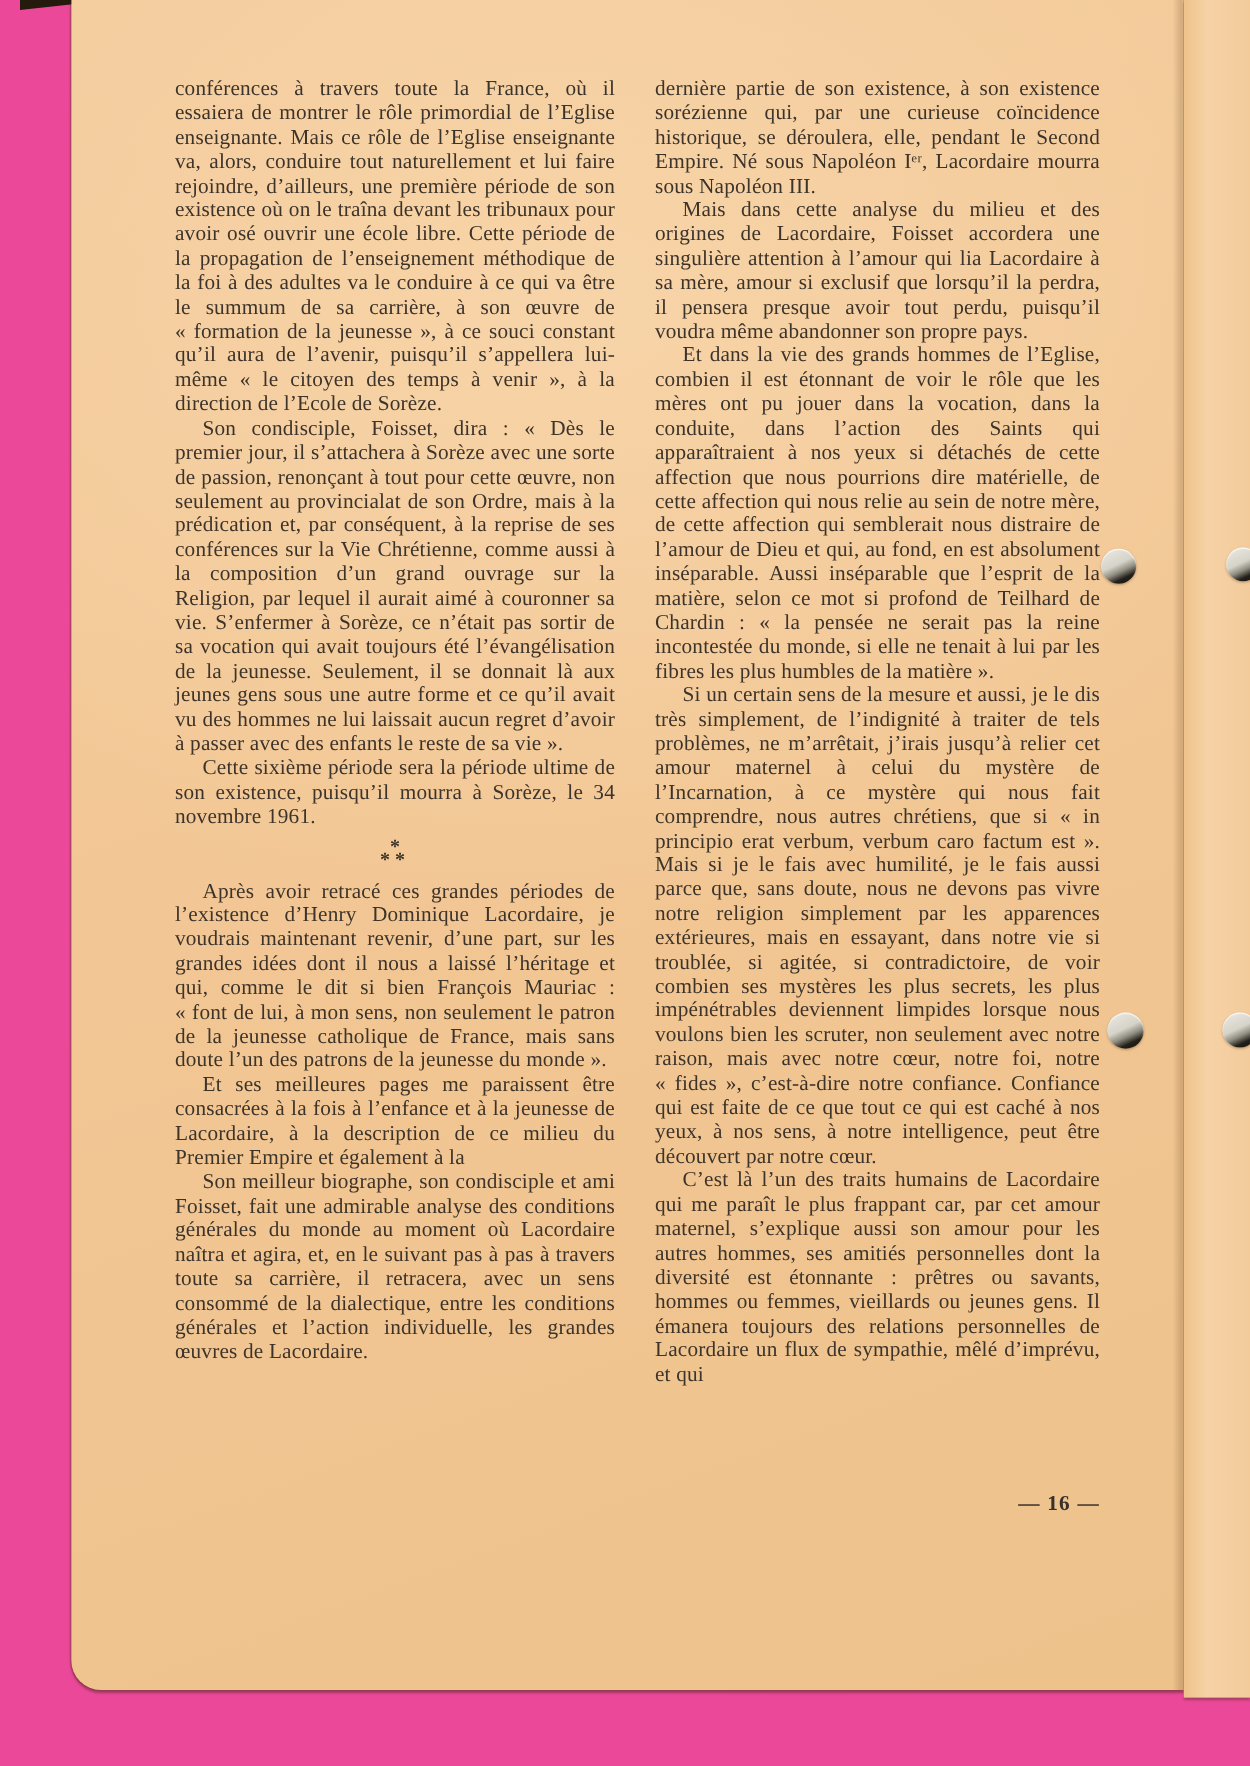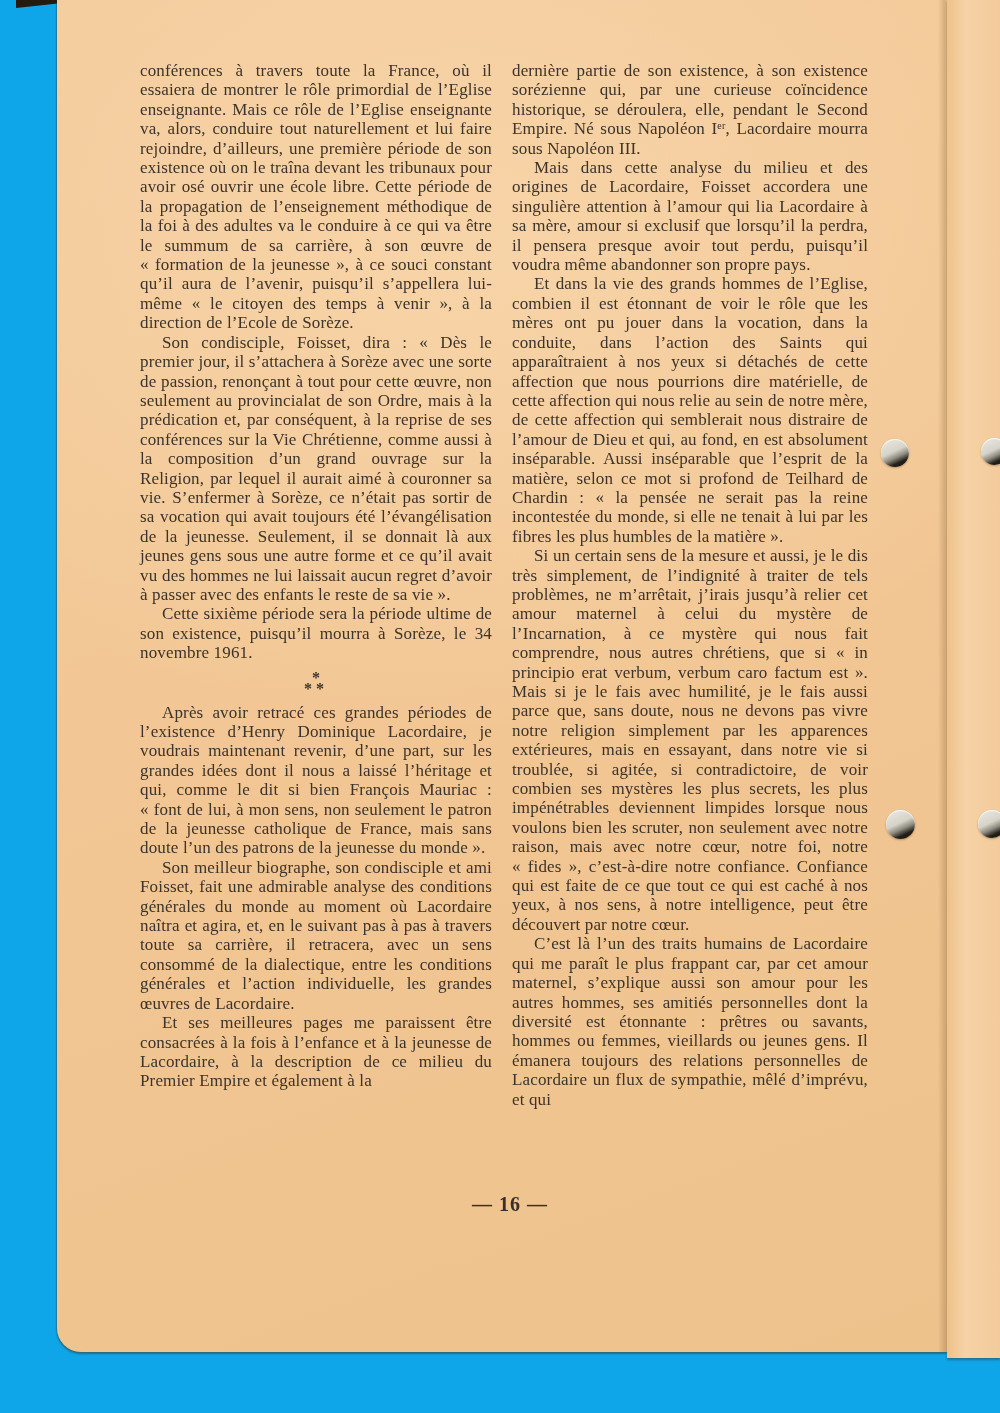--- a/index.html
+++ b/index.html
@@ -1,20 +1,20 @@
 <!DOCTYPE html>
 <html><head>
 <meta charset="utf-8">
 <style>
   html, body { margin: 0; padding: 0; background: #e9e9e6; }
   .scan {
     position: relative;
     width: 1000px;
     height: 1413px;
-    background: #0ea5e9;
+    background: #ec4899;
     overflow: hidden;
     font-family: "Liberation Serif", serif;
   }
   
   .corner-wedge {
     position: absolute;
     left: 16px; top: 0;
     width: 44px; height: 8px;
     background: #241a0e;
     clip-path: polygon(0 0, 100% 0, 100% 40%, 0 100%);
@@ -61,41 +61,41 @@
   .col {
     position: absolute;
     top: 61px;
     color: #3c332a;
     font-size: 17px;
     line-height: 19.4px;
     text-align: justify;
     letter-spacing: 0.15px;
   }
   .col-left  { left: 140px; width: 352px; }
-  .col-right { left: 512px; width: 356px; }
+  .col-right { left: 524px; width: 356px; }
   .col p { margin: 0; }
   .col p.indent { text-indent: 22px; }
 
   .asterism {
     text-align: center;
     margin: 10px 0 8px 0;
     font-size: 16px;
     font-weight: bold;
     color: #3c332a;
   }
   .asterism .a-top { line-height: 10px; }
   .asterism .a-bottom { line-height: 12px; letter-spacing: 4px; }
 
   .page-num {
     position: absolute;
     top: 1193px;
     left: 140px;
     width: 740px;
-    text-align: center;
-    font-size: 20px;
+    text-align: right;
+    font-size: 17px;
     font-weight: bold;
     letter-spacing: 1px;
     color: #38302a;
   }
 </style>
 </head>
 <body>
 
 <div class="scan">
 
@@ -112,22 +112,22 @@
 
   <div class="col col-left">
     <p>conférences à travers toute la France, où il essaiera de montrer le rôle primordial de l’Eglise enseignante. Mais ce rôle de l’Eglise enseignante va, alors, conduire tout naturellement et lui faire rejoindre, d’ailleurs, une première période de son existence où on le traîna devant les tribunaux pour avoir osé ouvrir une école libre. Cette période de la propagation de l’enseignement méthodique de la foi à des adultes va le conduire à ce qui va être le summum de sa carrière, à son œuvre de «&nbsp;formation de la jeunesse&nbsp;», à ce souci constant qu’il aura de l’avenir, puisqu’il s’appellera lui-même «&nbsp;le citoyen des temps à venir&nbsp;», à la direction de l’Ecole de Sorèze.</p>
     <p class="indent">Son condisciple, Foisset, dira&nbsp;: «&nbsp;Dès le premier jour, il s’attachera à Sorèze avec une sorte de passion, renonçant à tout pour cette œuvre, non seulement au provincialat de son Ordre, mais à la prédication et, par conséquent, à la reprise de ses conférences sur la Vie Chrétienne, comme aussi à la composition d’un grand ouvrage sur la Religion, par lequel il aurait aimé à couronner sa vie. S’enfermer à Sorèze, ce n’était pas sortir de sa vocation qui avait toujours été l’évangélisation de la jeunesse. Seulement, il se donnait là aux jeunes gens sous une autre forme et ce qu’il avait vu des hommes ne lui laissait aucun regret d’avoir à passer avec des enfants le reste de sa vie&nbsp;».</p>
     <p class="indent">Cette sixième période sera la période ultime de son existence, puisqu’il mourra à Sorèze, le 34 novembre 1961.</p>
     <div class="asterism">
       <div class="a-top">*</div>
       <div class="a-bottom">**</div>
     </div>
     <p class="indent">Après avoir retracé ces grandes périodes de l’existence d’Henry Dominique Lacordaire, je voudrais maintenant revenir, d’une part, sur les grandes idées dont il nous a laissé l’héritage et qui, comme le dit si bien François Mauriac&nbsp;: «&nbsp;font de lui, à mon sens, non seulement le patron de la jeunesse catholique de France, mais sans doute l’un des patrons de la jeunesse du monde&nbsp;».</p>
+    <p class="indent">Et ses meilleures pages me paraissent être consacrées à la fois à l’enfance et à la jeunesse de Lacordaire, à la description de ce milieu du Premier Empire et également à la</p>
     <p class="indent">Son meilleur biographe, son condisciple et ami Foisset, fait une admirable analyse des conditions générales du monde au moment où Lacordaire naîtra et agira, et, en le suivant pas à pas à travers toute sa carrière, il retracera, avec un sens consommé de la dialectique, entre les conditions générales et l’action individuelle, les grandes œuvres de Lacordaire.</p>
-    <p class="indent">Et ses meilleures pages me paraissent être consacrées à la fois à l’enfance et à la jeunesse de Lacordaire, à la description de ce milieu du Premier Empire et également à la</p>
   </div>
 
   <div class="col col-right">
     <p>dernière partie de son existence, à son existence sorézienne qui, par une curieuse coïncidence historique, se déroulera, elle, pendant le Second Empire. Né sous Napoléon Iᵉʳ, Lacordaire mourra sous Napoléon III.</p>
     <p class="indent">Mais dans cette analyse du milieu et des origines de Lacordaire, Foisset accordera une singulière attention à l’amour qui lia Lacordaire à sa mère, amour si exclusif que lorsqu’il la perdra, il pensera presque avoir tout perdu, puisqu’il voudra même abandonner son propre pays.</p>
     <p class="indent">Et dans la vie des grands hommes de l’Eglise, combien il est étonnant de voir le rôle que les mères ont pu jouer dans la vocation, dans la conduite, dans l’action des Saints qui apparaîtraient à nos yeux si détachés de cette affection que nous pourrions dire matérielle, de cette affection qui nous relie au sein de notre mère, de cette affection qui semblerait nous distraire de l’amour de Dieu et qui, au fond, en est absolument inséparable. Aussi inséparable que l’esprit de la matière, selon ce mot si profond de Teilhard de Chardin&nbsp;: «&nbsp;la pensée ne serait pas la reine incontestée du monde, si elle ne tenait à lui par les fibres les plus humbles de la matière&nbsp;».</p>
     <p class="indent">Si un certain sens de la mesure et aussi, je le dis très simplement, de l’indignité à traiter de tels problèmes, ne m’arrêtait, j’irais jusqu’à relier cet amour maternel à celui du mystère de l’Incarnation, à ce mystère qui nous fait comprendre, nous autres chrétiens, que si «&nbsp;in principio erat verbum, verbum caro factum est&nbsp;». Mais si je le fais avec humilité, je le fais aussi parce que, sans doute, nous ne devons pas vivre notre religion simplement par les apparences extérieures, mais en essayant, dans notre vie si troublée, si agitée, si contradictoire, de voir combien ses mystères les plus secrets, les plus impénétrables deviennent limpides lorsque nous voulons bien les scruter, non seulement avec notre raison, mais avec notre cœur, notre foi, notre «&nbsp;fides&nbsp;», c’est-à-dire notre confiance. Confiance qui est faite de ce que tout ce qui est caché à nos yeux, à nos sens, à notre intelligence, peut être découvert par notre cœur.</p>
     <p class="indent">C’est là l’un des traits humains de Lacordaire qui me paraît le plus frappant car, par cet amour maternel, s’explique aussi son amour pour les autres hommes, ses amitiés personnelles dont la diversité est étonnante&nbsp;: prêtres ou savants, hommes ou femmes, vieillards ou jeunes gens. Il émanera toujours des relations personnelles de Lacordaire un flux de sympathie, mêlé d’imprévu, et qui</p>
   </div>
 

